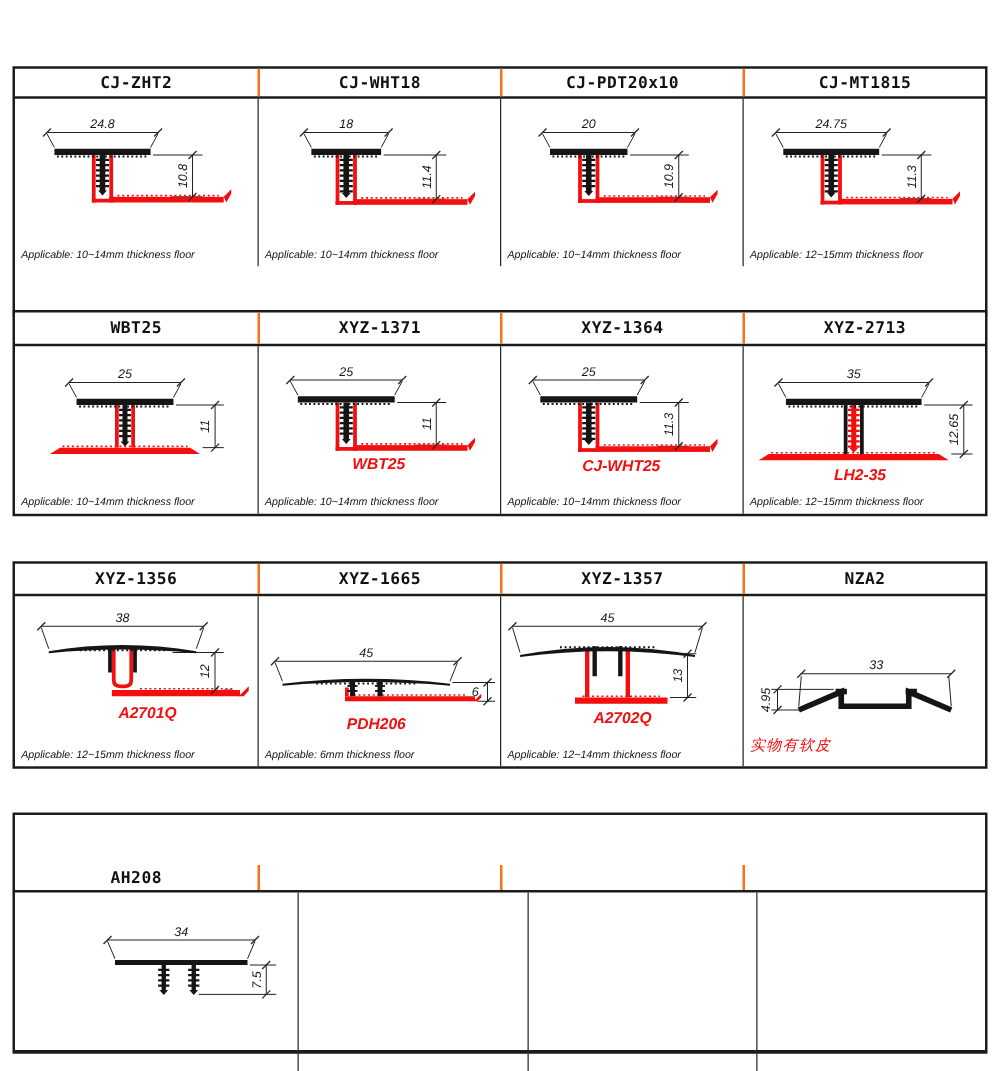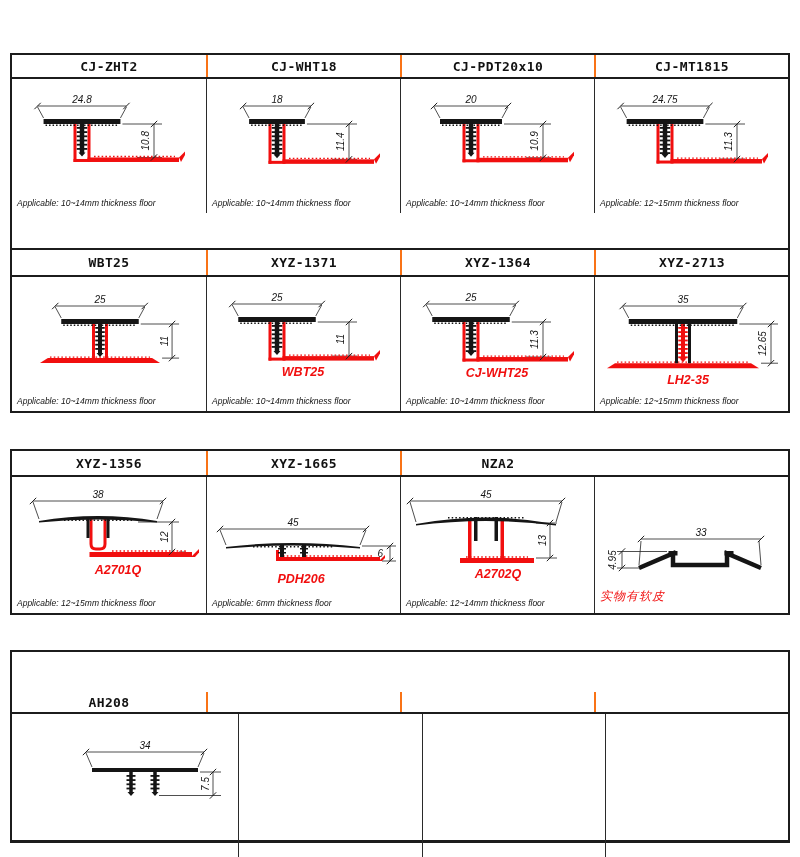--- a/index.html
+++ b/index.html
@@ -316,20 +316,21 @@
         </svg>
       <div class="note">Applicable: 12~15mm thickness floor</div>
     </div>
   </div>
 </div>
 
 <div class="section" id="s3">
   <div class="hrow">
     <div class="hcell">XYZ-1356</div>
     <div class="hcell">XYZ-1665</div>
+    <div class="hcell">XYZ-1357</div>
     <div class="hcell">NZA2</div>
   </div>
   <div class="crow">
     <div class="cell">
       <svg class="drw" width="193" height="136" viewBox="0 0 193 136">
           <line x1="126" y1="45" x2="167" y2="45" stroke="#222222" stroke-width="0.8"></line>
           <line x1="174" y1="75" x2="167" y2="75" stroke="#222222" stroke-width="0.8"></line>
           <rect x="77.5" y="75" width="102.5" height="5" fill="#f10f0f"></rect>
           <path d="M 179 80 L 187 72 L 187 75.5 L 183 80 Z" fill="#f10f0f"></path>
           <line x1="100" y1="74" x2="174" y2="74" stroke="#f10f0f" stroke-width="1.3" stroke-dasharray="1.6 2.2"></line>

